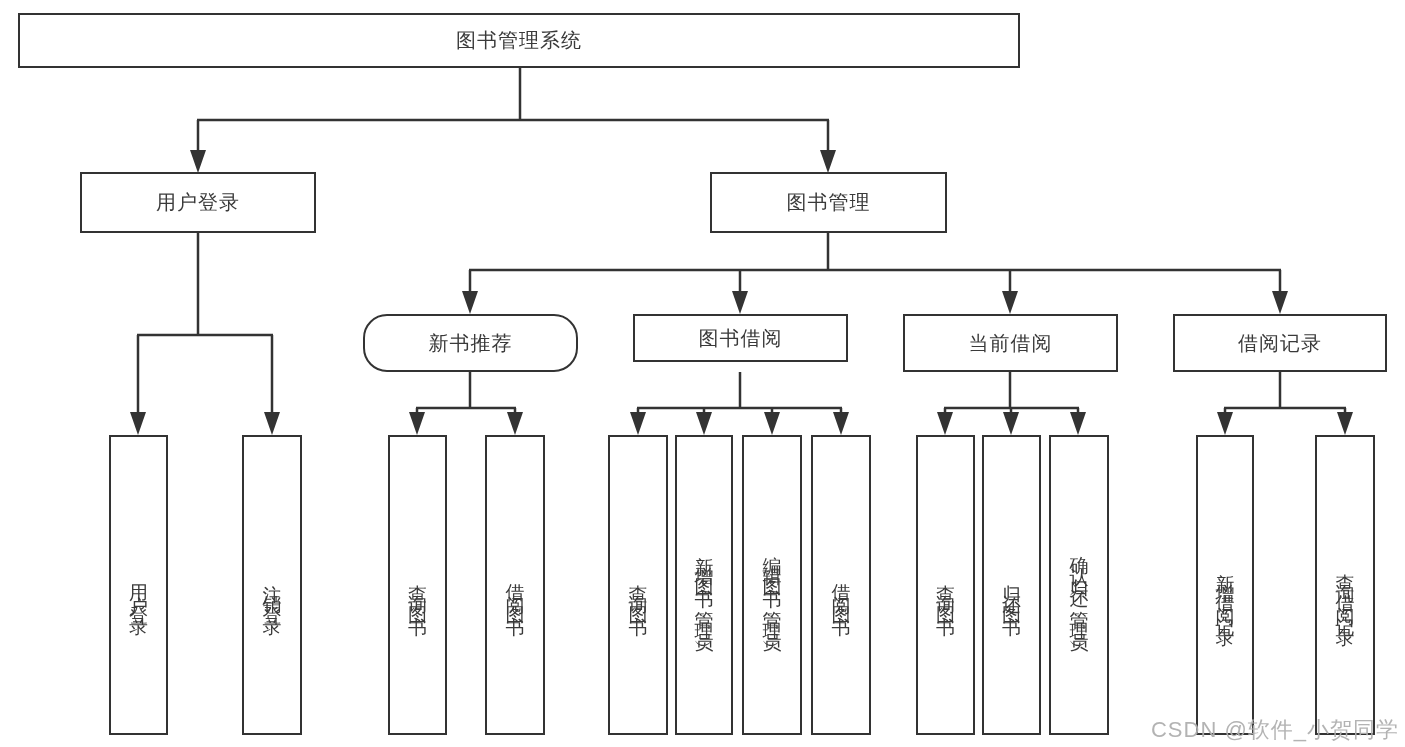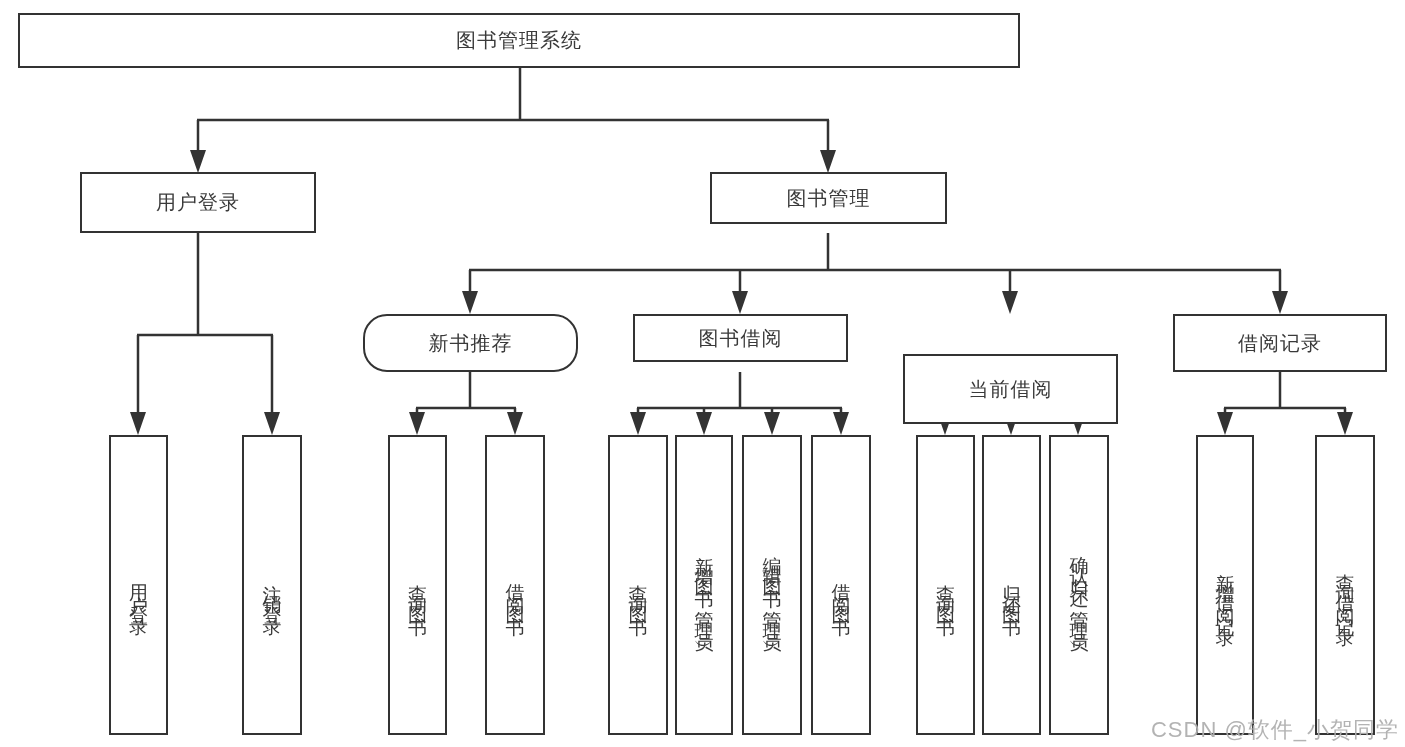--- a/index.html
+++ b/index.html
@@ -38,24 +38,24 @@
     writing-mode: vertical-lr;
     text-orientation: mixed;
     font-size: 19px;
     letter-spacing: 11px;
     margin-top: 11px;
     white-space: nowrap;
   }
   
   #root { left: 18px;   top: 13px;  width: 1002px; height: 55px; }
   #l2a  { left: 80px;   top: 172px; width: 236px;  height: 61px; }
-  #l2b  { left: 710px;  top: 172px; width: 237px;  height: 52px; }
+  #l2b  { left: 710px;  top: 172px; width: 237px;  height: 61px; }
   #l3a  { left: 363px;  top: 314px; width: 215px;  height: 58px; border-radius: 24px; }
   #l3b  { left: 633px;  top: 314px; width: 215px;  height: 48px; }
-  #l3c  { left: 903px;  top: 314px; width: 215px;  height: 70px; margin-top: 40px; }
+  #l3c  { left: 903px;  top: 314px; width: 215px;  height: 58px; }
   #l3d  { left: 1173px; top: 314px; width: 214px;  height: 58px; }
   .leaf { top: 435px; width: 59px; height: 300px; }
   #lfa { left: 109px; }
   #lfb { left: 242px; width: 60px; }
   #lfc { left: 388px; }
   #lfd { left: 485px; width: 60px; }
   #lfe { left: 608px; width: 60px; }
   #lff { left: 675px; width: 58px; }
   #lfg { left: 742px; width: 60px; }
   #lfh { left: 811px; width: 60px; }

